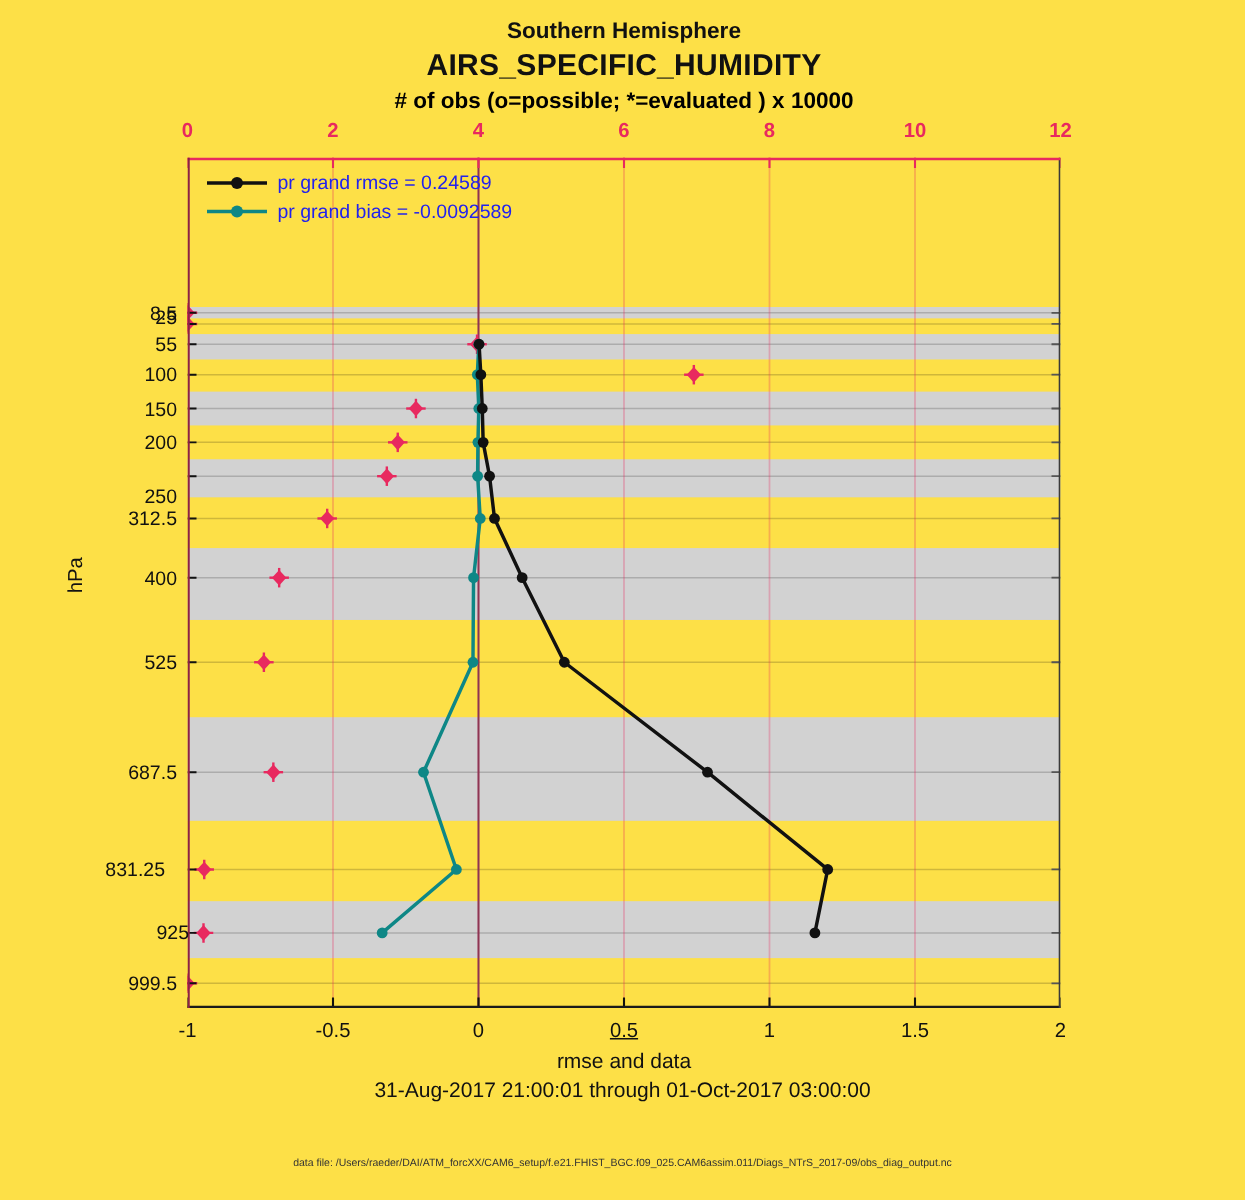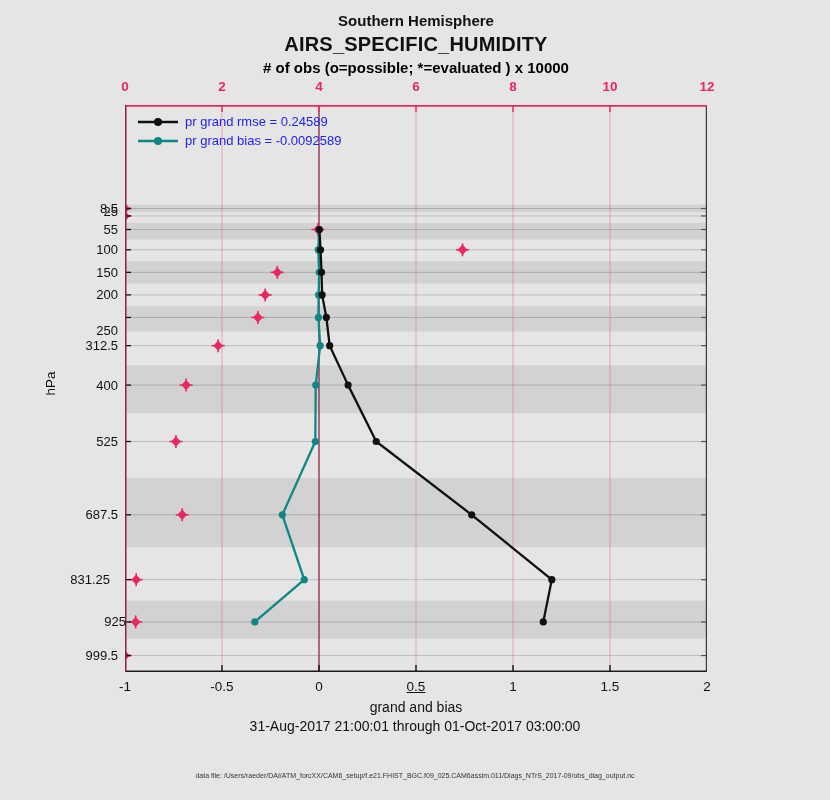--- a/index.html
+++ b/index.html
@@ -1,17 +1,17 @@
 <!DOCTYPE html>
 <html><head>
 <meta charset="utf-8">
 <style>
   html,body{margin:0;padding:0;background:#fff;}
   #canvas{
-    position:relative;width:830px;height:800px;background:#e5e5e5;
+    position:relative;width:830px;height:800px;background:#fde047;
     font-family:"Liberation Sans", sans-serif;overflow:hidden;
   }
   .title-block{position:absolute;left:125px;width:582px;text-align:center;color:#111;}
   #title1{top:12px;font-size:15px;font-weight:bold;}
   #title2{top:33px;font-size:20px;font-weight:bold;letter-spacing:.2px;}
   #obslabel{position:absolute;left:125px;width:582px;top:59px;text-align:center;
     font-size:15px;font-weight:bold;}
   .top-tick-label{position:absolute;font-size:13.5px;font-weight:bold;text-align:center;}
   .bot-tick-label{position:absolute;font-size:13.5px;color:#111;text-align:center;}
   .y-tick-label{position:absolute;font-size:13px;color:#111;text-align:right;width:70px;}
@@ -194,21 +194,21 @@
     </div>
     <div class="legend-row">
       <svg width="42" height="14">
         <line x1="1" y1="7" x2="41" y2="7" stroke="#0e8786" stroke-width="2.4"></line>
         <circle cx="21" cy="7" r="4" fill="#0e8786"></circle>
       </svg>
       <span class="legend-text" style="color: rgb(34, 34, 238);">pr grand bias = -0.0092589</span>
     </div>
   </div>
 
-  <div id="xlabel">grand and bias</div>
+  <div id="xlabel">rmse and data</div>
   <div id="daterange">31-Aug-2017 21:00:01 through 01-Oct-2017 03:00:00</div>
   <div id="datafile">data file: /Users/raeder/DAI/ATM_forcXX/CAM6_setup/f.e21.FHIST_BGC.f09_025.CAM6assim.011/Diags_NTrS_2017-09/obs_diag_output.nc</div>
 <div class="top-tick-label" style="left: 105px; top: 79px; width: 40px; color: rgb(232, 41, 95);">0</div>
     <div class="top-tick-label" style="left: 202px; top: 79px; width: 40px; color: rgb(232, 41, 95);">2</div>
     <div class="top-tick-label" style="left: 299px; top: 79px; width: 40px; color: rgb(232, 41, 95);">4</div>
     <div class="top-tick-label" style="left: 396px; top: 79px; width: 40px; color: rgb(232, 41, 95);">6</div>
     <div class="top-tick-label" style="left: 493px; top: 79px; width: 40px; color: rgb(232, 41, 95);">8</div>
     <div class="top-tick-label" style="left: 590px; top: 79px; width: 40px; color: rgb(232, 41, 95);">10</div>
     <div class="top-tick-label" style="left: 687px; top: 79px; width: 40px; color: rgb(232, 41, 95);">12</div>
     <div class="bot-tick-label" style="left: 100px; top: 679px; width: 50px;">-1</div>

